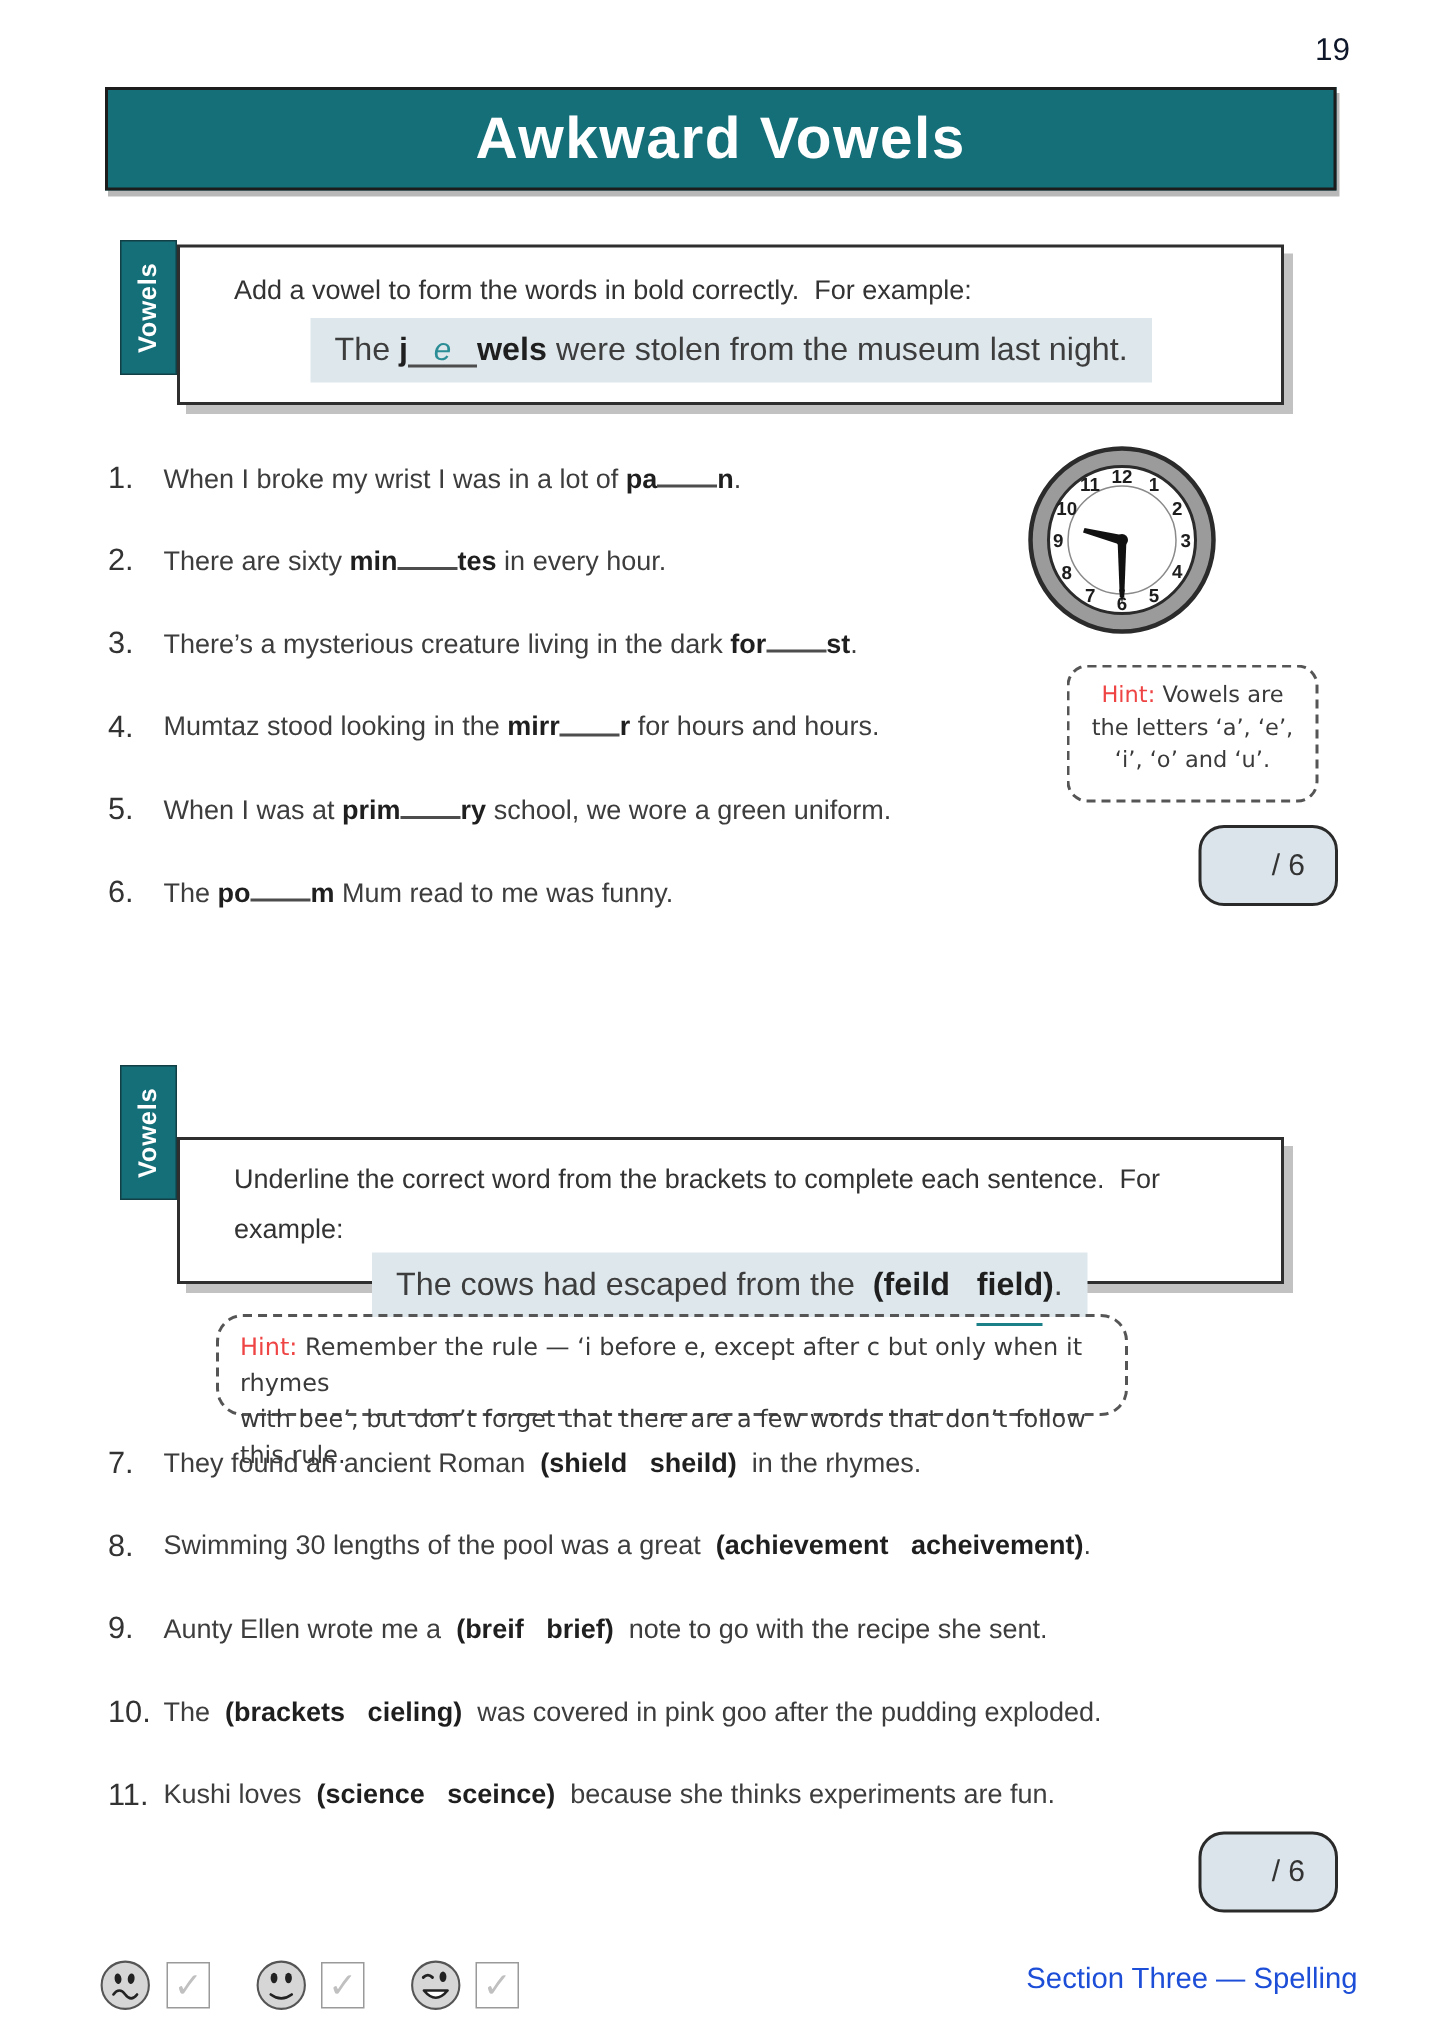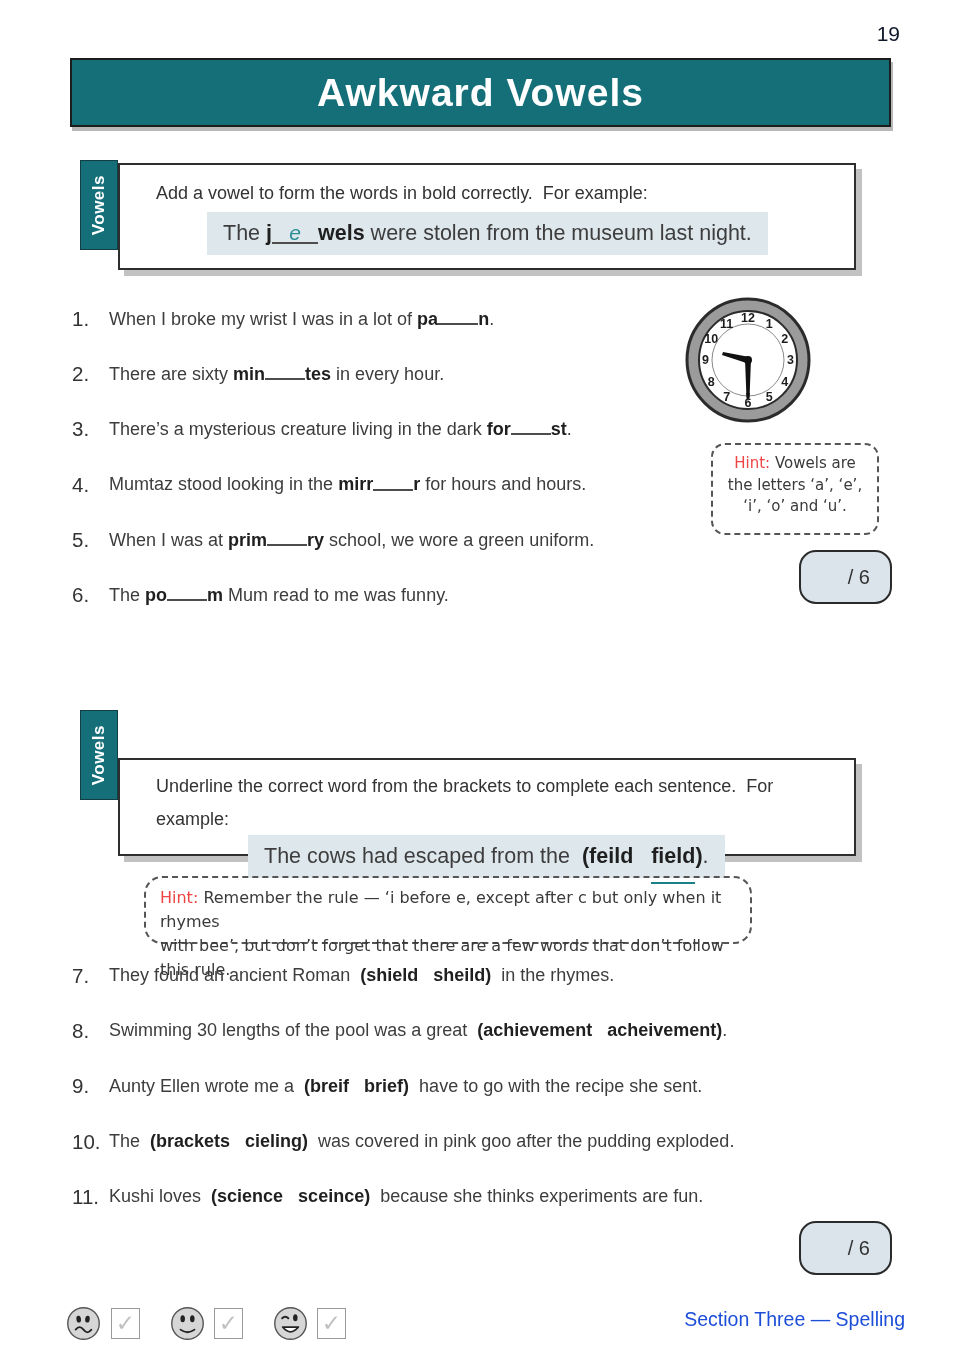--- a/index.html
+++ b/index.html
@@ -150,21 +150,21 @@
   </div>
 
   <div class="hint hint2">
       <div><span class="hint-label">Hint: </span>Remember the rule — ‘i before e, except after c but only when it rhymes</div>
       <div>with bee’, but don’t forget that there are a few words that don’t follow this rule.</div>
     </div>
 
   <div class="q-list qlist2">
       <div class="q-row"><span class="q-num">7.</span><span class="q-text"><span>They found an ancient Roman  </span><span class="bd">(shield   sheild)</span><span>  in the rhymes.</span></span></div>
       <div class="q-row"><span class="q-num">8.</span><span class="q-text"><span>Swimming 30 lengths of the pool was a great  </span><span class="bd">(achievement   acheivement)</span><span>.</span></span></div>
-      <div class="q-row"><span class="q-num">9.</span><span class="q-text"><span>Aunty Ellen wrote me a  </span><span class="bd">(breif   brief)</span><span>  have to go with the recipe she sent.</span></span></div>
+      <div class="q-row"><span class="q-num">9.</span><span class="q-text"><span>Aunty Ellen wrote me a  </span><span class="bd">(breif   brief)</span><span>  note to go with the recipe she sent.</span></span></div>
       <div class="q-row"><span class="q-num">10.</span><span class="q-text"><span>The  </span><span class="bd">(brackets   cieling)</span><span>  was covered in pink goo after the pudding exploded.</span></span></div>
       <div class="q-row"><span class="q-num">11.</span><span class="q-text"><span>Kushi loves  </span><span class="bd">(science   sceince)</span><span>  because she thinks experiments are fun.</span></span></div>
     </div>
 
   <div class="score score2">
     <span>/ 6</span>
   </div>
 
   <svg class="face face1" viewBox="0 0 40 40">
     <circle cx="20" cy="20" r="18" fill="#d6d6d6" stroke="#555" stroke-width="1.6"></circle>

